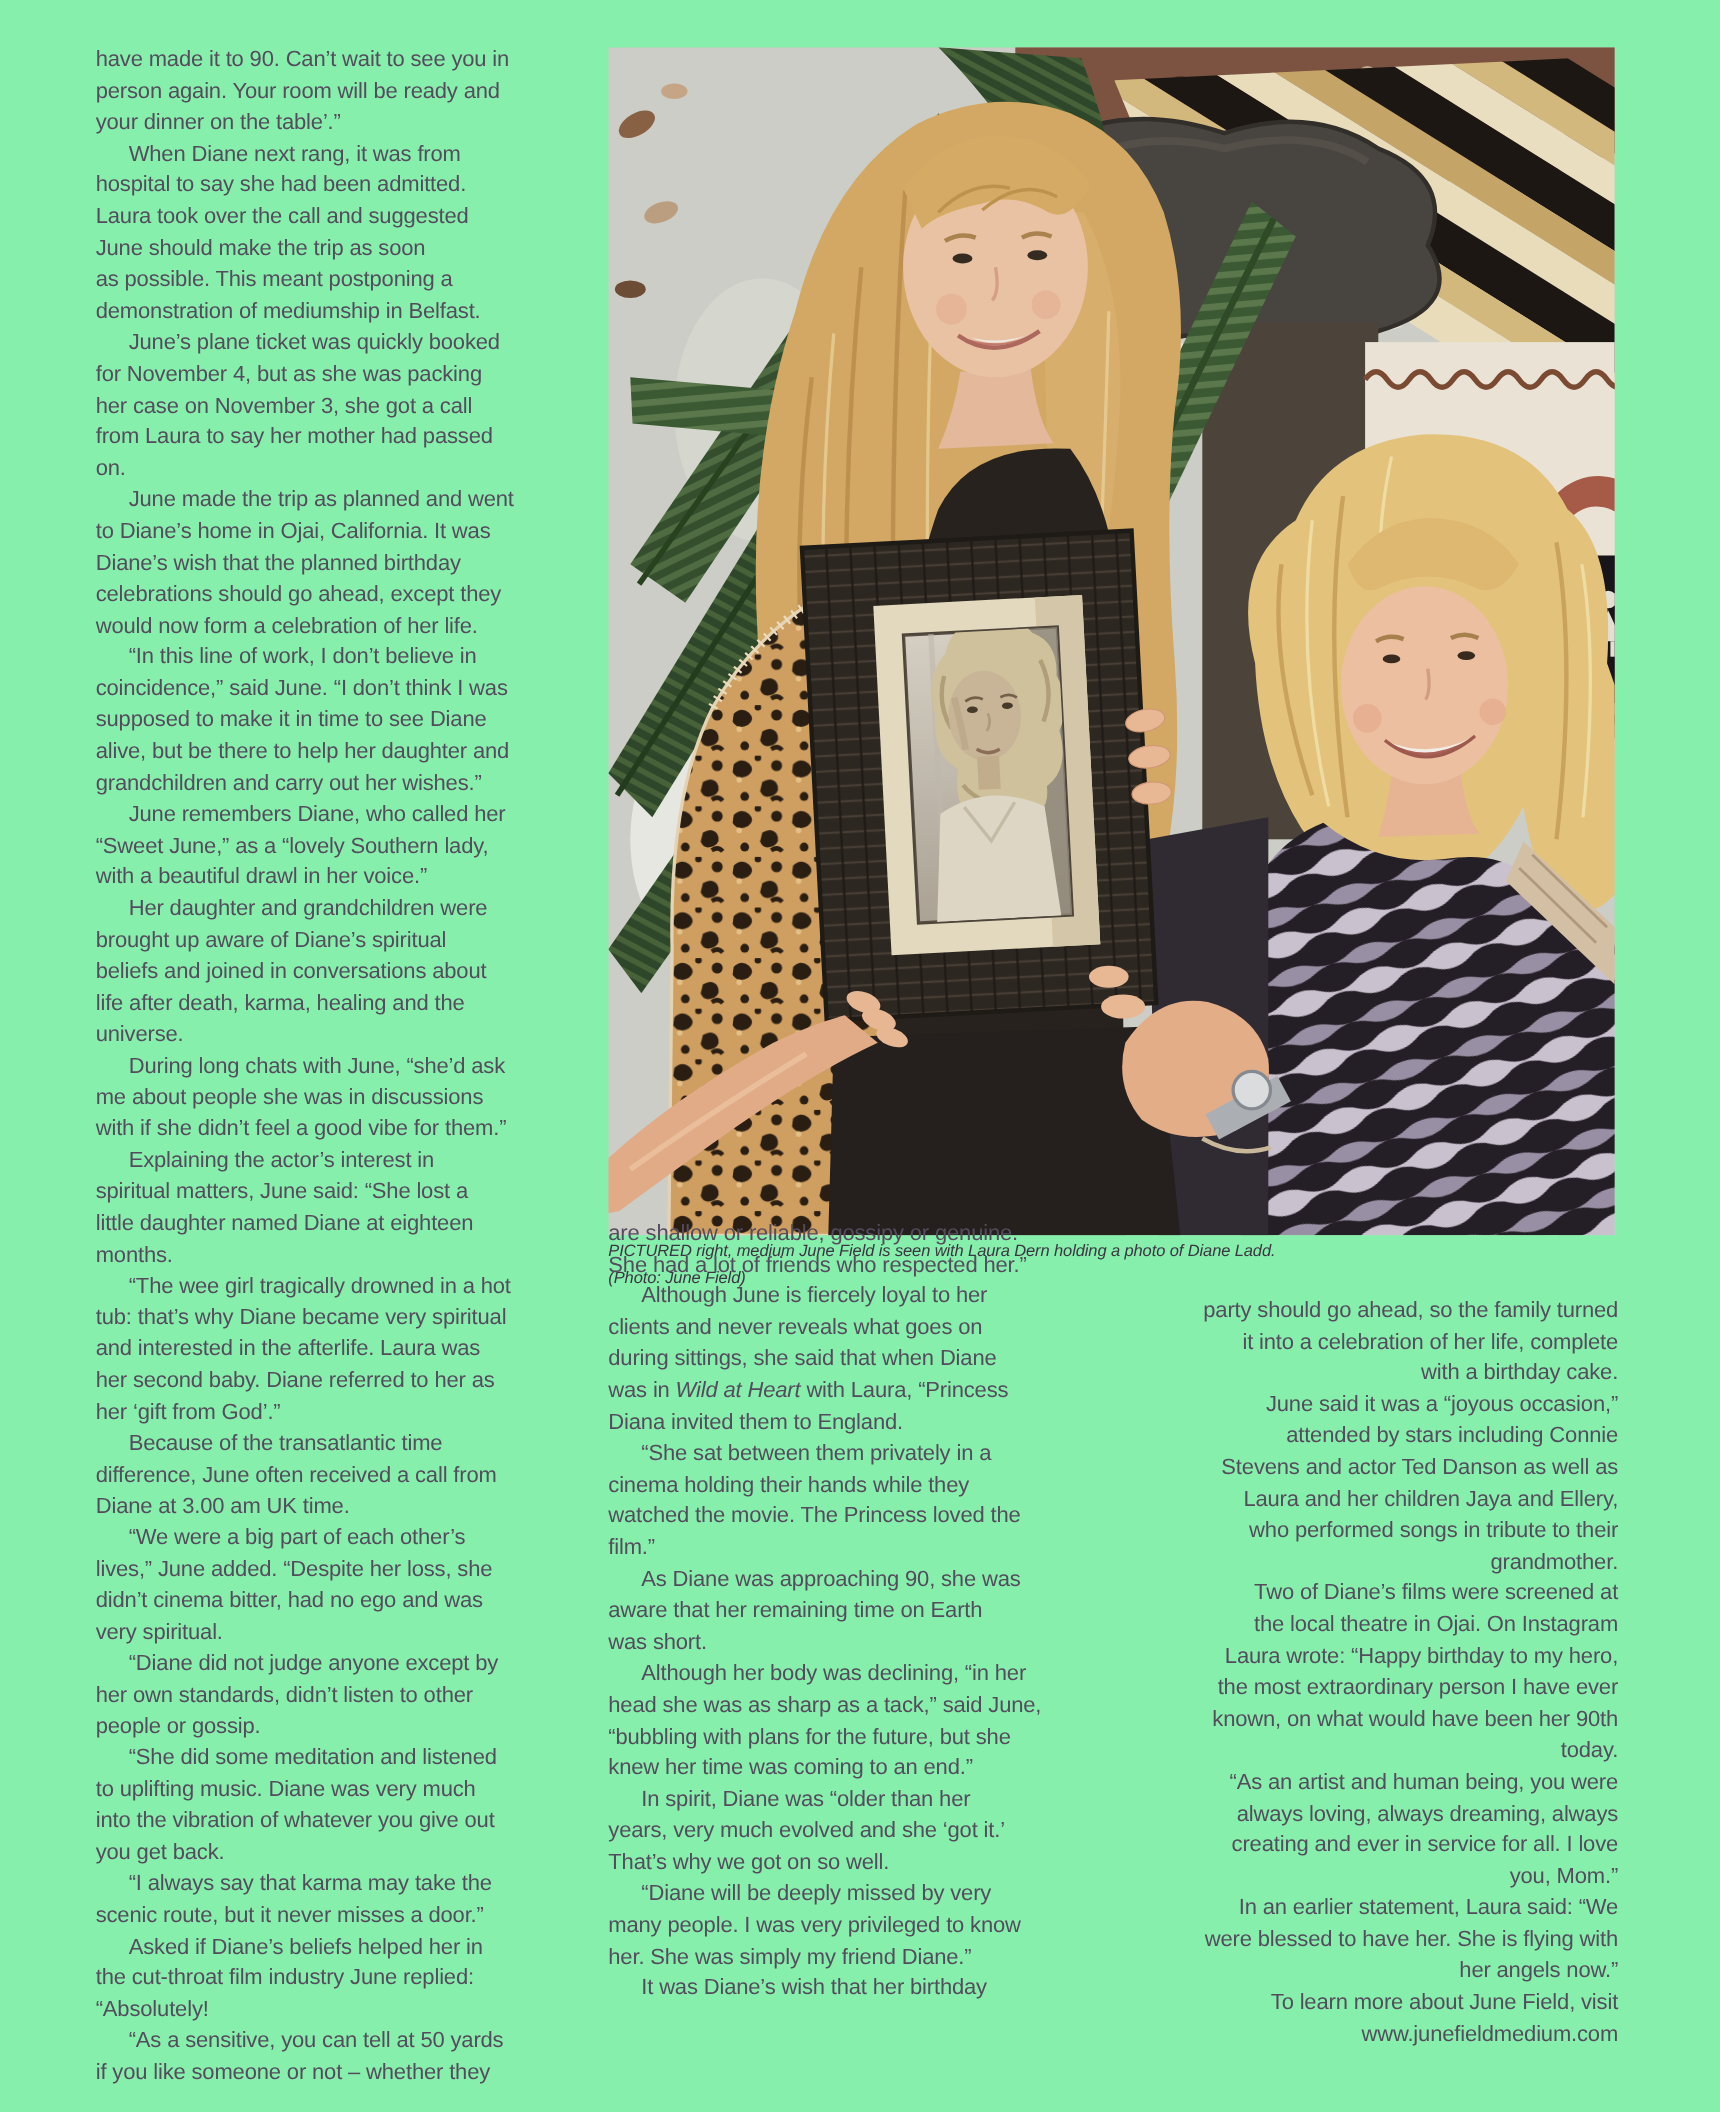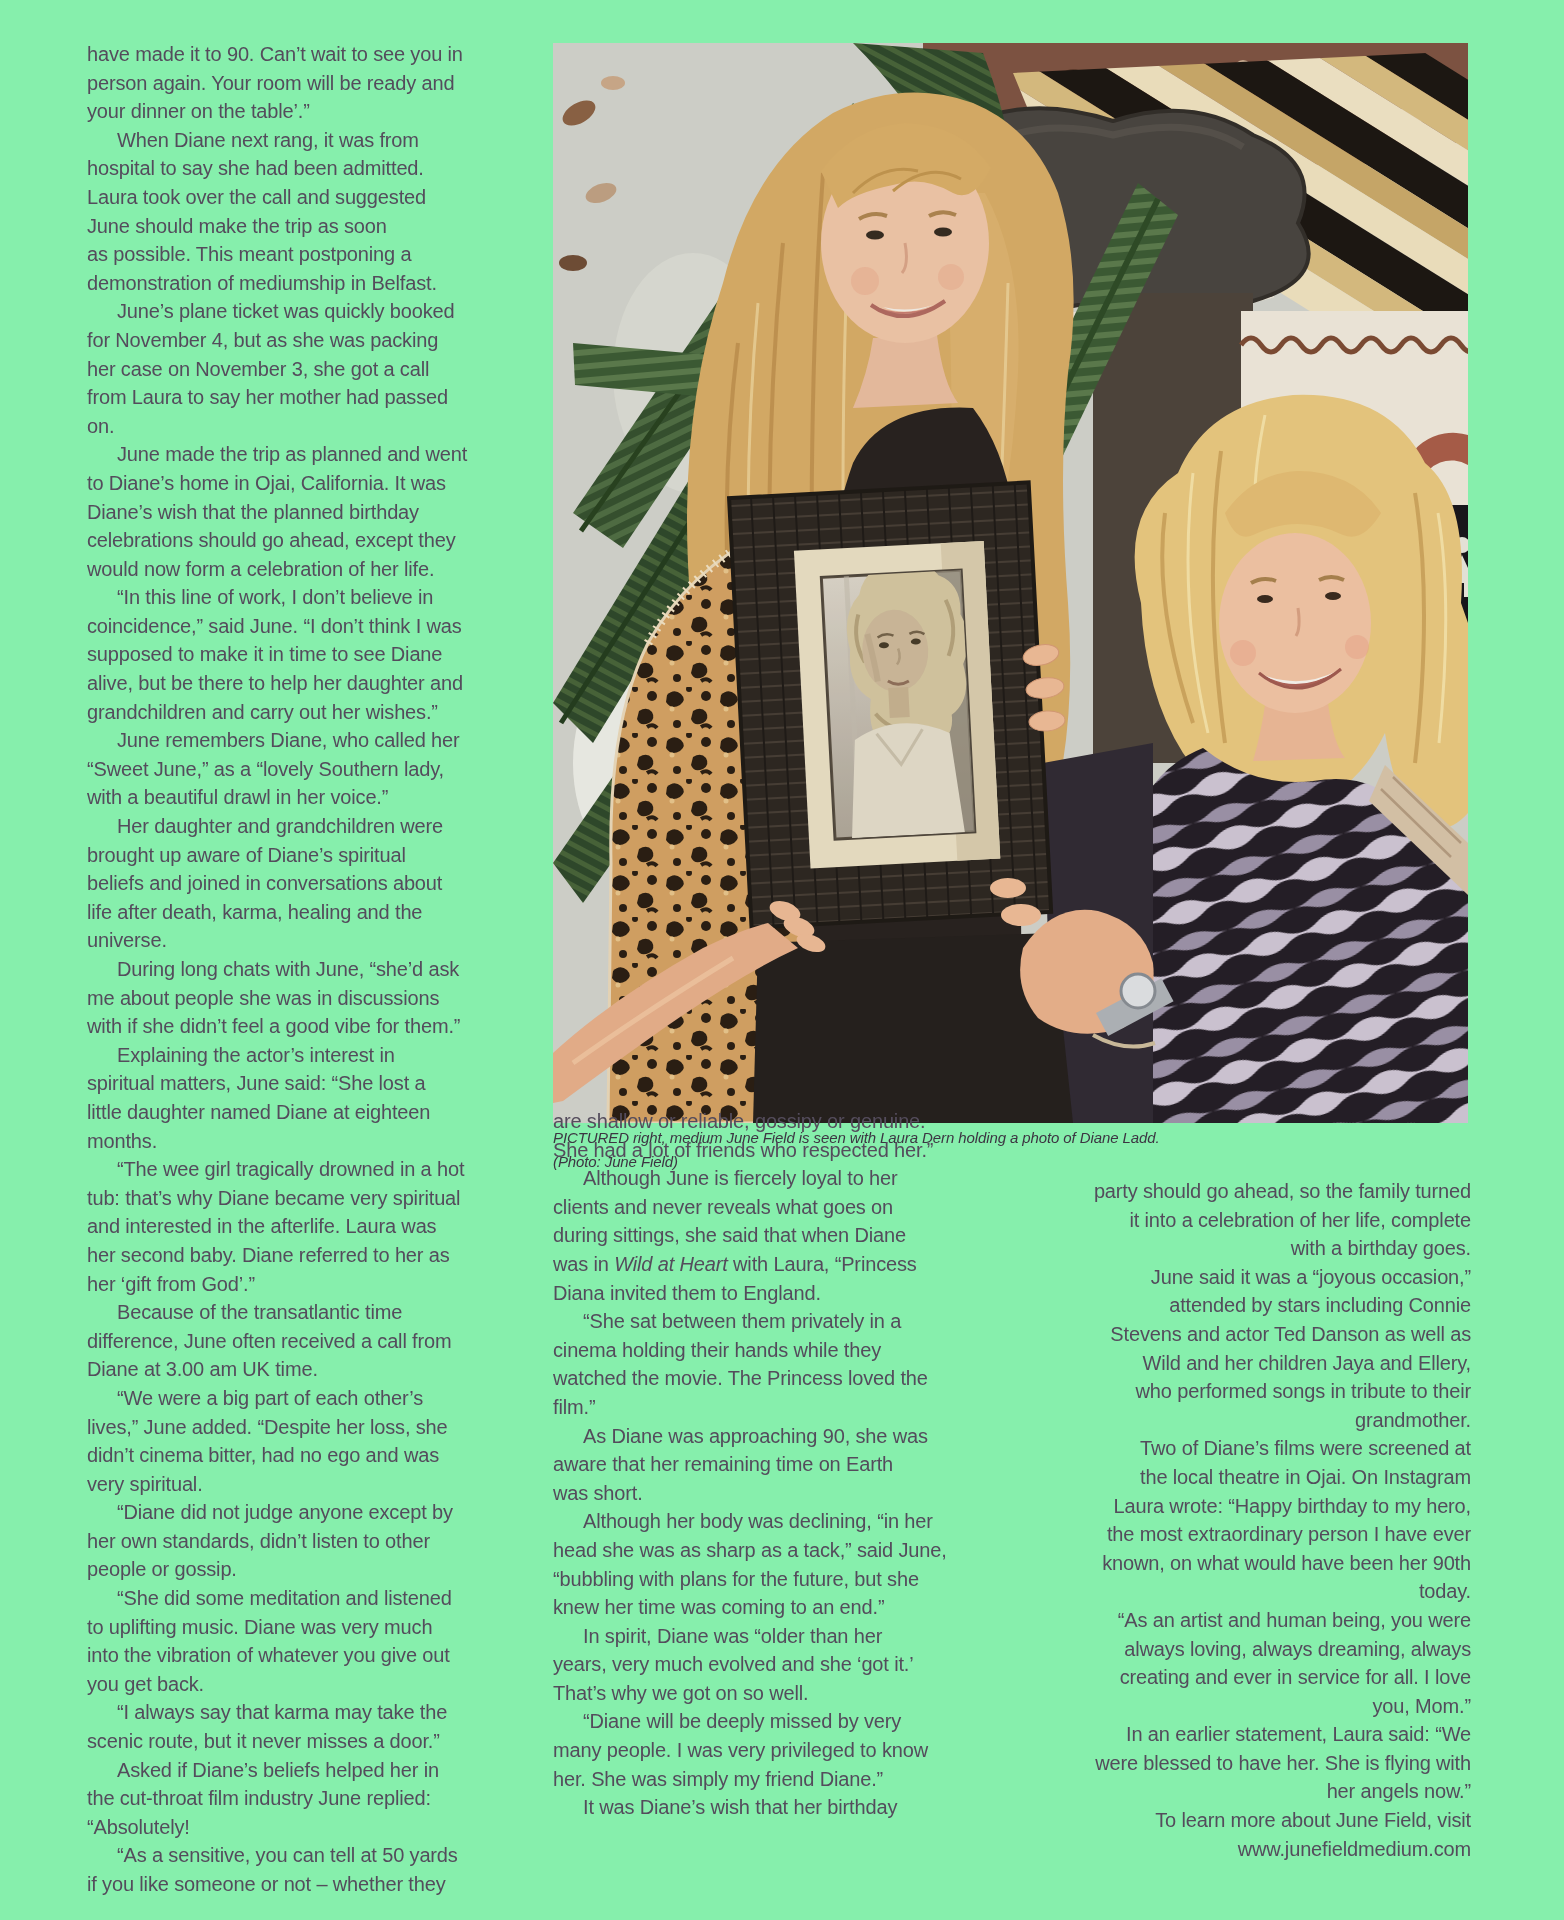--- a/index.html
+++ b/index.html
@@ -362,25 +362,25 @@
       <div class="ln">years, very much evolved and she ‘got it.’</div>
       <div class="ln">That’s why we got on so well.</div>
       <div class="ln ind">“Diane will be deeply missed by very</div>
       <div class="ln">many people. I was very privileged to know</div>
       <div class="ln">her. She was simply my friend Diane.”</div>
       <div class="ln ind">It was Diane’s wish that her birthday</div>
     </div>
   <div class="col" id="col-right">
       <div class="ln">party should go ahead, so the family turned</div>
       <div class="ln">it into a celebration of her life, complete</div>
-      <div class="ln">with a birthday goes.</div>
+      <div class="ln">with a birthday cake.</div>
       <div class="ln ind">June said it was a “joyous occasion,”</div>
       <div class="ln">attended by stars including Connie</div>
       <div class="ln">Stevens and actor Ted Danson as well as</div>
-      <div class="ln">Wild and her children Jaya and Ellery,</div>
+      <div class="ln">Laura and her children Jaya and Ellery,</div>
       <div class="ln">who performed songs in tribute to their</div>
       <div class="ln">grandmother.</div>
       <div class="ln ind">Two of Diane’s films were screened at</div>
       <div class="ln">the local theatre in Ojai. On Instagram</div>
       <div class="ln">Laura wrote: “Happy birthday to my hero,</div>
       <div class="ln">the most extraordinary person I have ever</div>
       <div class="ln">known, on what would have been her 90th</div>
       <div class="ln">today.</div>
       <div class="ln ind">“As an artist and human being, you were</div>
       <div class="ln">always loving, always dreaming, always</div>

